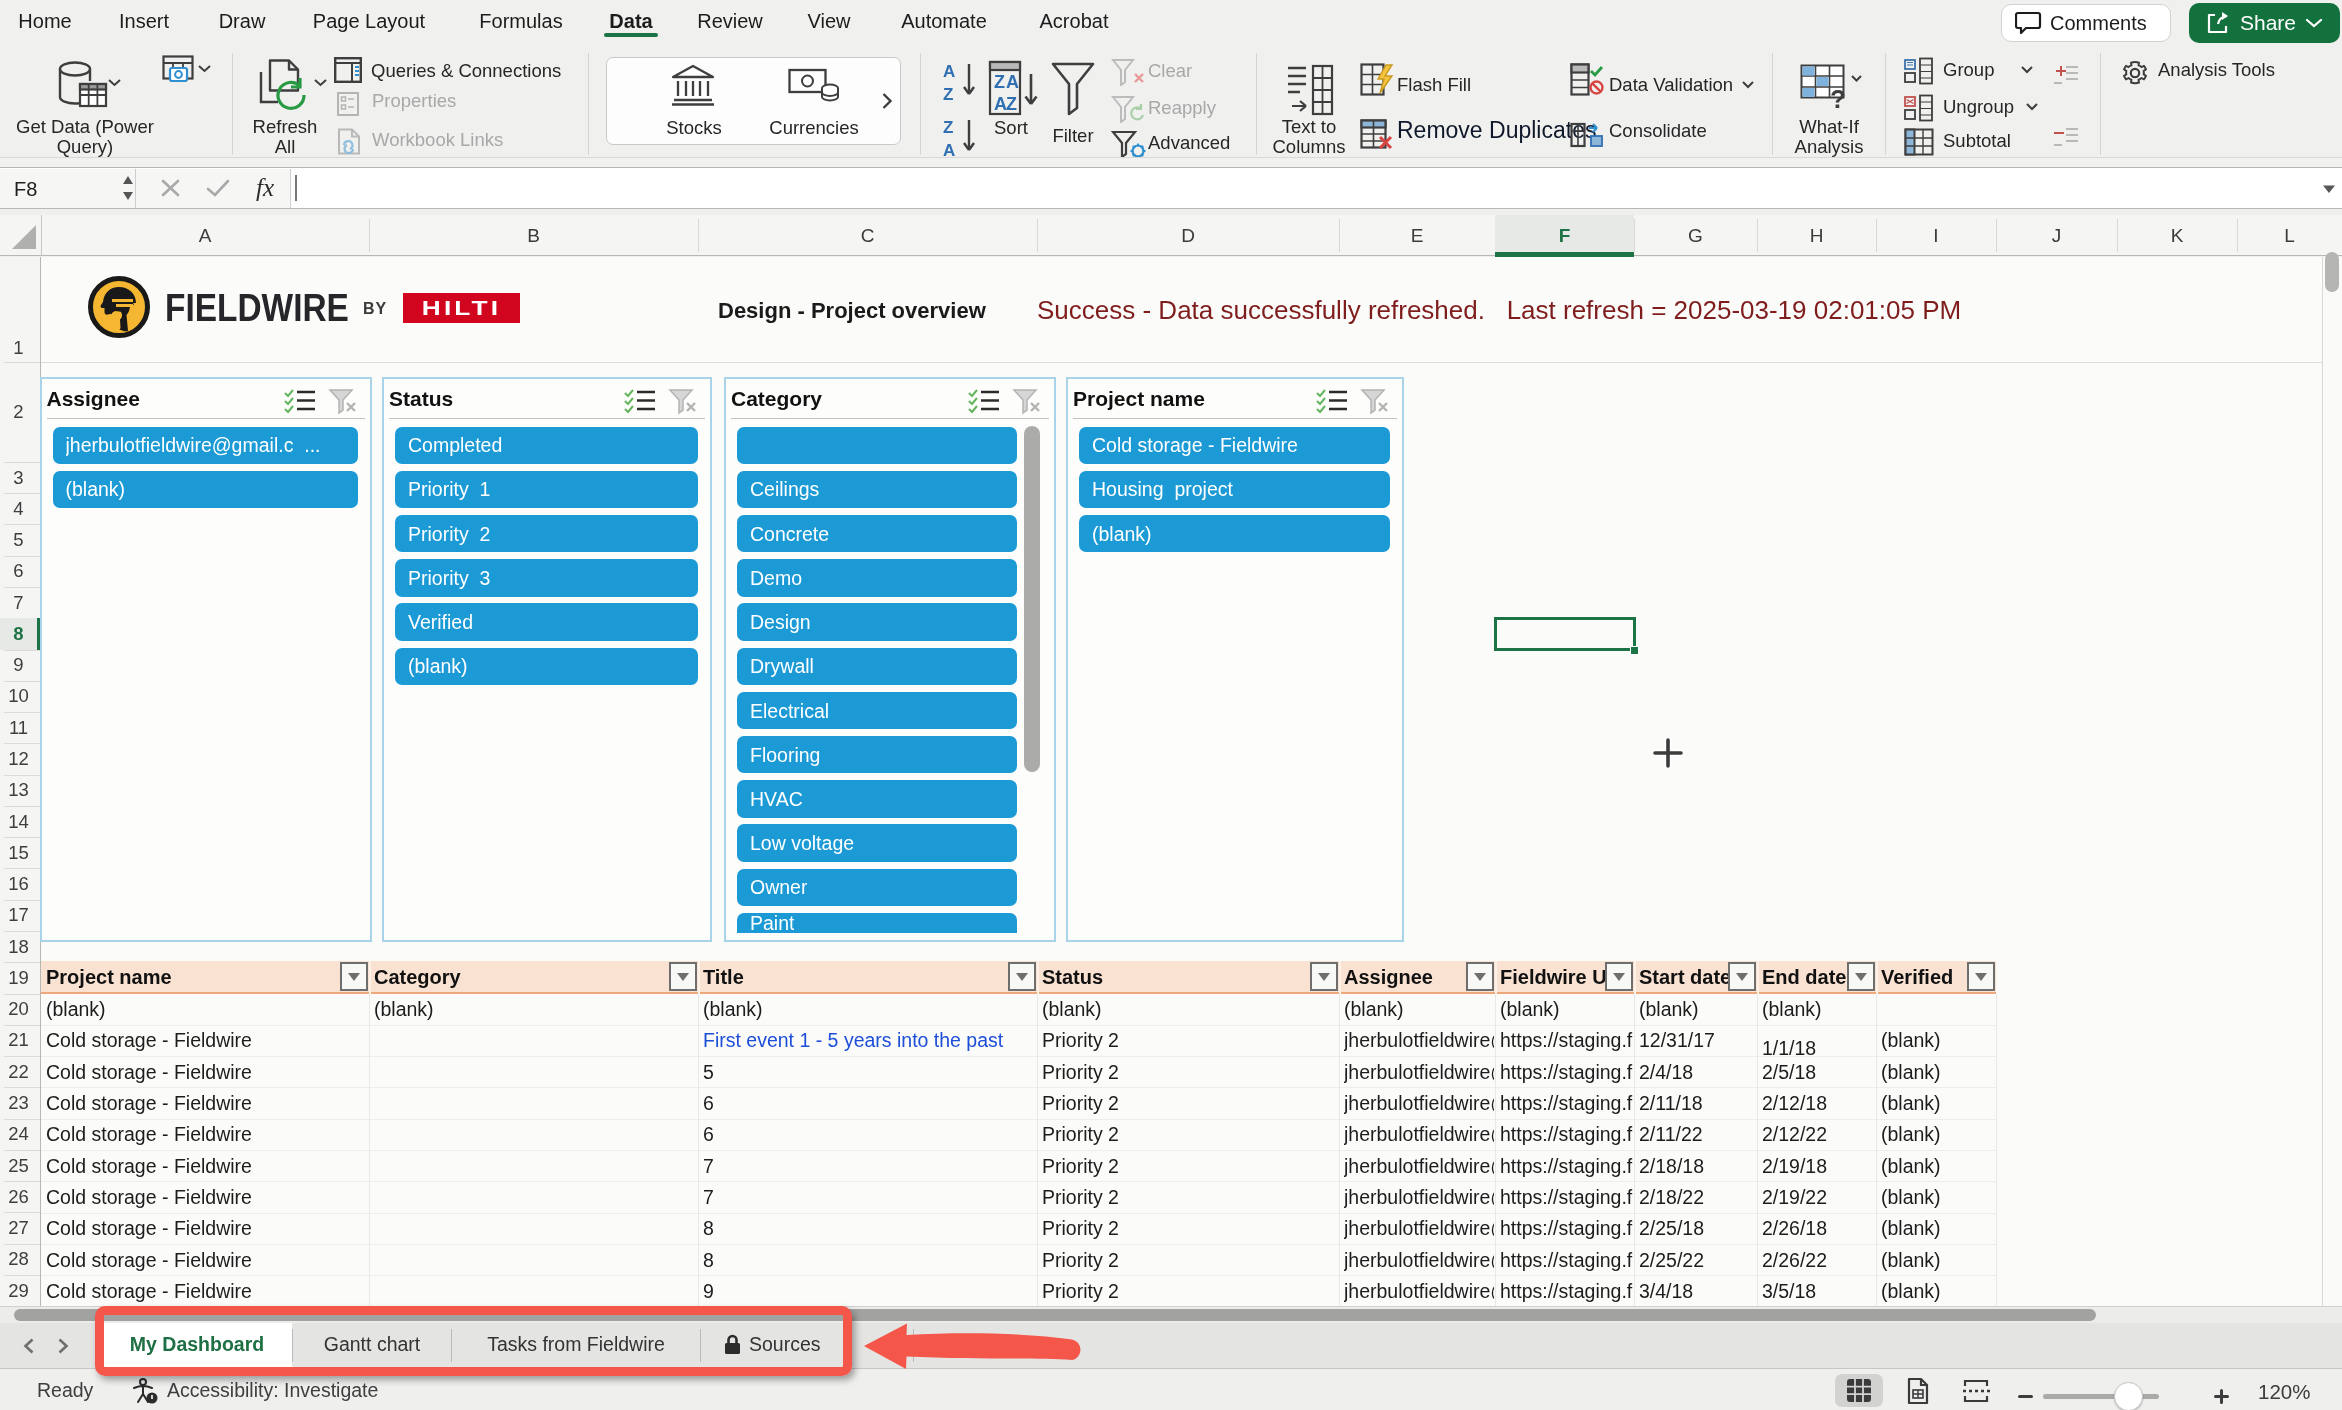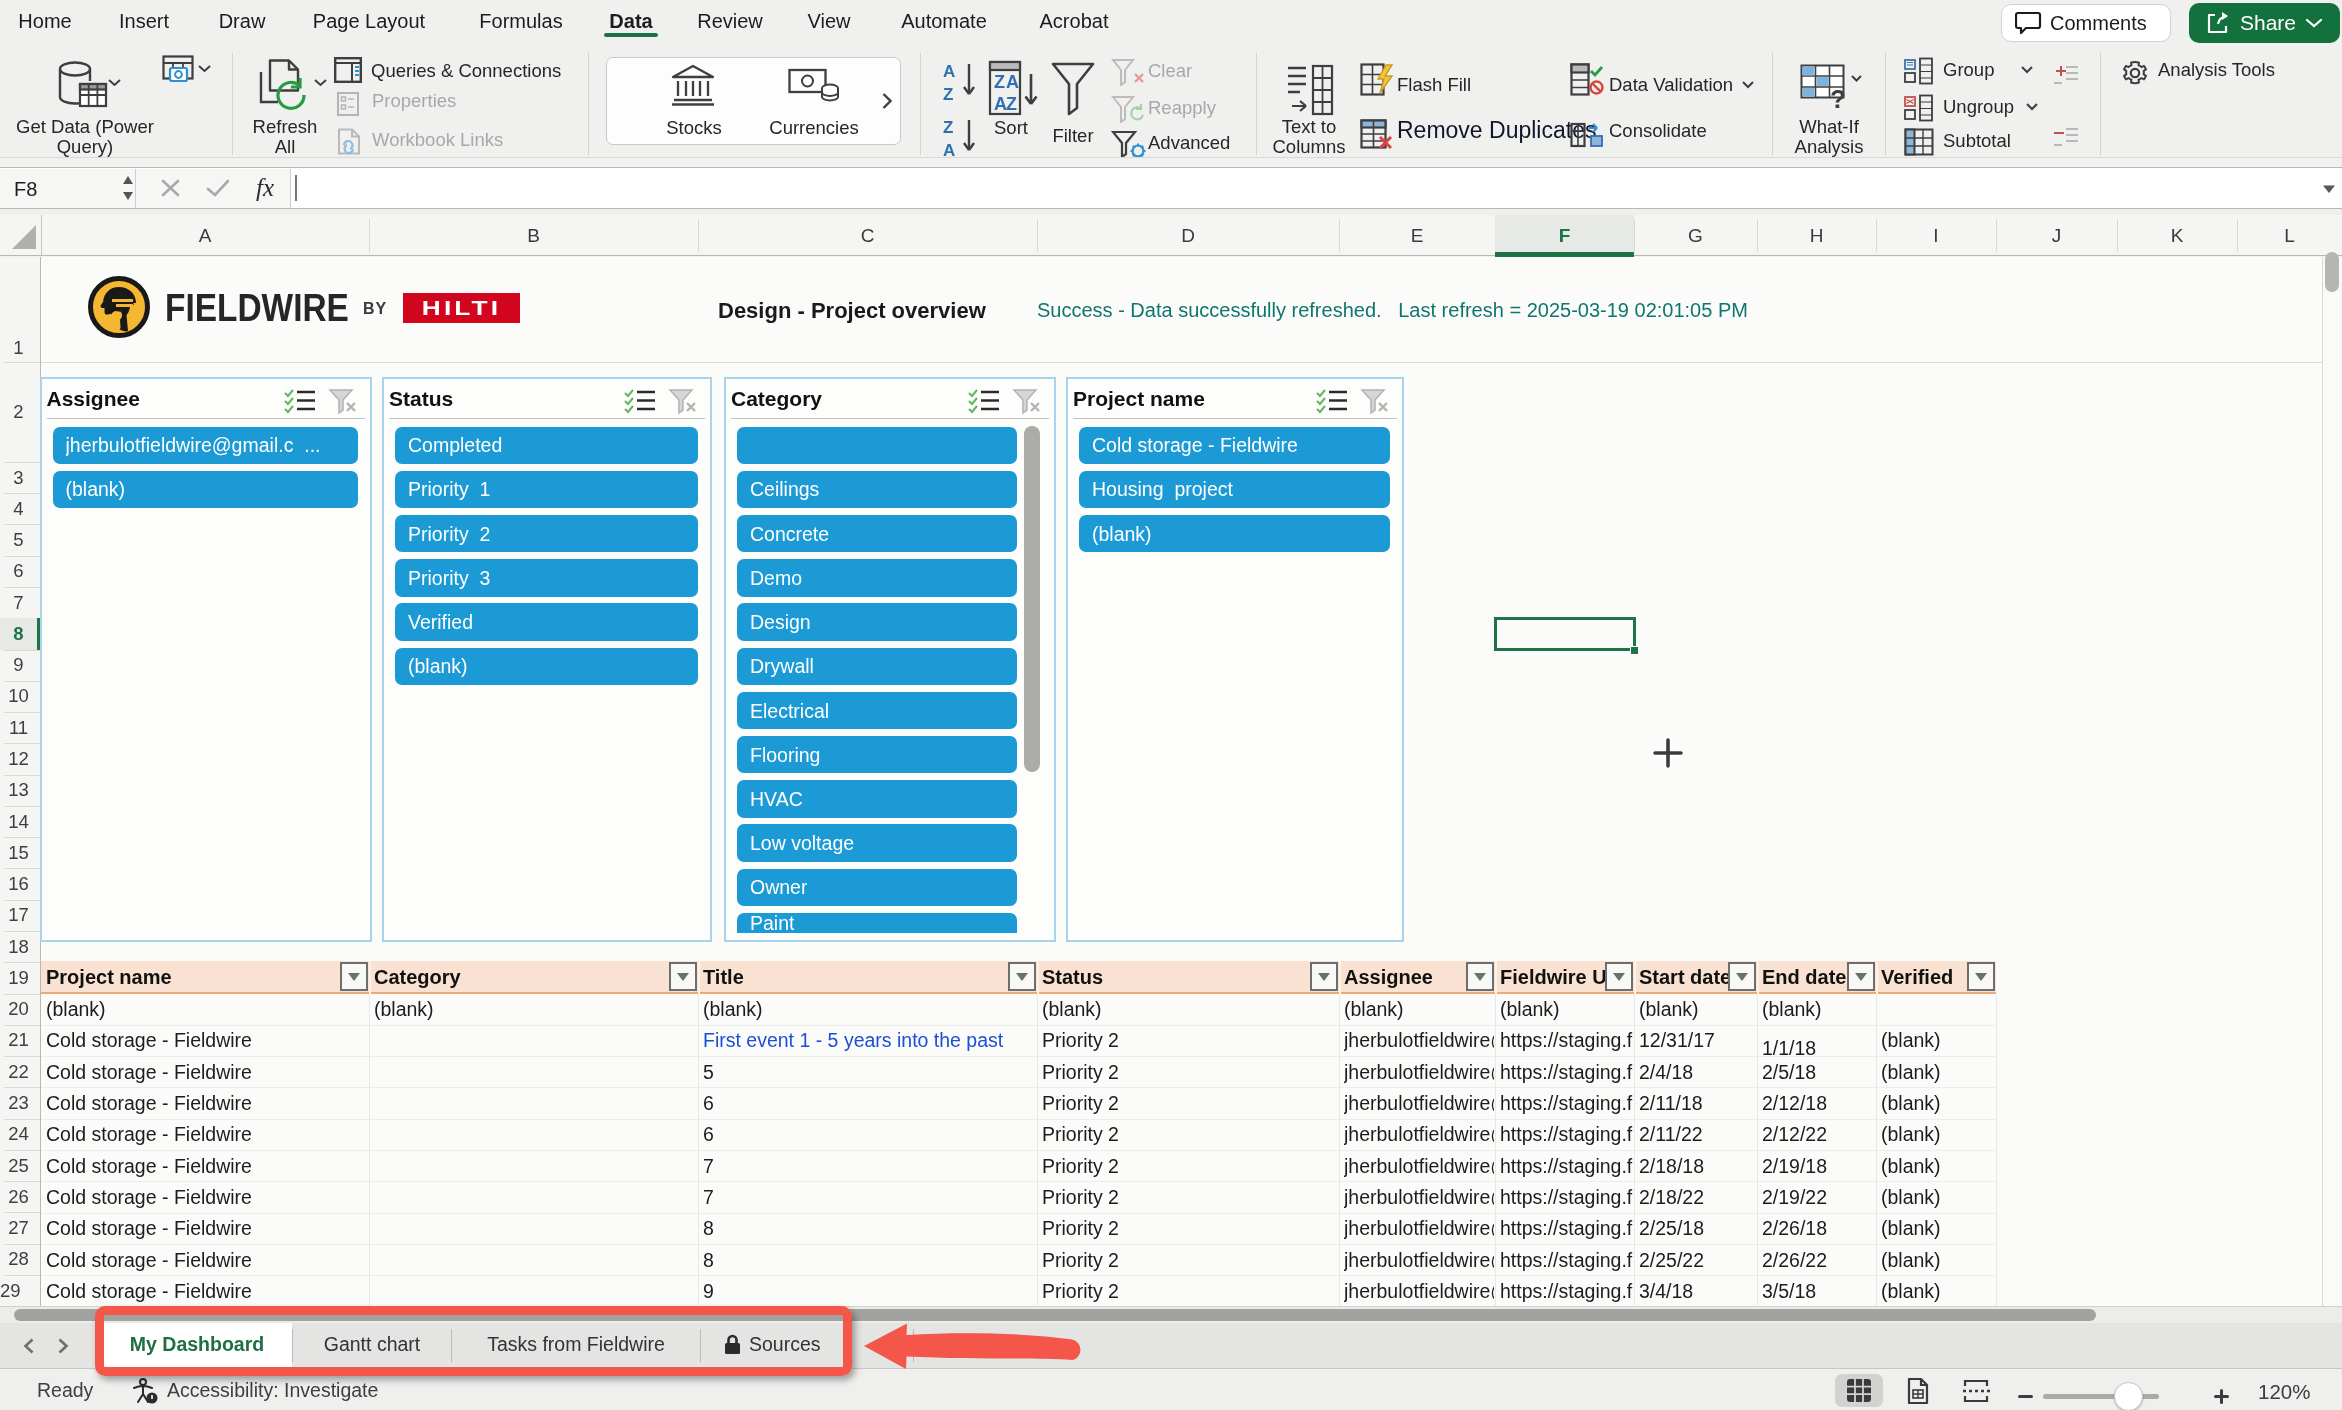--- a/index.html
+++ b/index.html
@@ -351,37 +351,37 @@
     <div style="position:absolute;left:0;top:707.4px;width:37px;text-align:center;font-size:18.5px;line-height:28px;color:#3e3e3e;font-weight:400;">19</div>
     <div style="position:absolute;left:0;top:738.6px;width:37px;text-align:center;font-size:18.5px;line-height:28px;color:#3e3e3e;font-weight:400;">20</div>
     <div style="position:absolute;left:0;top:769.9px;width:37px;text-align:center;font-size:18.5px;line-height:28px;color:#3e3e3e;font-weight:400;">21</div>
     <div style="position:absolute;left:0;top:801.2px;width:37px;text-align:center;font-size:18.5px;line-height:28px;color:#3e3e3e;font-weight:400;">22</div>
     <div style="position:absolute;left:0;top:832.4px;width:37px;text-align:center;font-size:18.5px;line-height:28px;color:#3e3e3e;font-weight:400;">23</div>
     <div style="position:absolute;left:0;top:863.7px;width:37px;text-align:center;font-size:18.5px;line-height:28px;color:#3e3e3e;font-weight:400;">24</div>
     <div style="position:absolute;left:0;top:895.0px;width:37px;text-align:center;font-size:18.5px;line-height:28px;color:#3e3e3e;font-weight:400;">25</div>
     <div style="position:absolute;left:0;top:926.2px;width:37px;text-align:center;font-size:18.5px;line-height:28px;color:#3e3e3e;font-weight:400;">26</div>
     <div style="position:absolute;left:0;top:957.5px;width:37px;text-align:center;font-size:18.5px;line-height:28px;color:#3e3e3e;font-weight:400;">27</div>
     <div style="position:absolute;left:0;top:988.8px;width:37px;text-align:center;font-size:18.5px;line-height:28px;color:#3e3e3e;font-weight:400;">28</div>
-    <div style="position:absolute;left:0;top:1020.1px;width:37px;font-size:18.5px;line-height:28px;color:#3e3e3e;font-weight:400;">29</div>
+    <div style="position:absolute;left:0;top:1020.1px;width:37px;text-align:center;font-size:18.5px;line-height:28px;color:#3e3e3e;font-weight:400;">29</div>
   </div>
 <div style="position:absolute;left:41px;top:361.5px;width:2281px;height:1px;background:#dcdcdb;"></div>
 <svg class="abs" style="left:88px;top:276px;" width="62" height="62" viewBox="0 0 62 62">
 <circle cx="31" cy="31" r="28.5" fill="#f5b731" stroke="#191919" stroke-width="5"></circle>
 <g transform="translate(62,0) scale(-1,1)">
 <path d="M14 27 c0 -10 8 -16 17 -16 c9 0 15 6 16 15 l2 3 c1 1.5 .2 3 -1.5 3 l-2 0 l0 4 c0 2 -1.5 3 -3.5 2.5 l-3 -.8 c-.5 3 -2.5 4.8 -5 5.3 l2 5 c-4 6 -10 8 -14 7 l1.5 -16 c-2 -2 -3.5 -6 -3.5 -9 l-2.5 -.3 c-1.6 -.3 -1.8 -2 -.3 -2.6 z" fill="#191919"></path>
 <path d="M17 24.5 h21 M17 29.5 h17" stroke="#f5b731" stroke-width="3.2"></path>
 <path d="M34.5 35 c4 1 5.5 5 4.5 8.5 l-4.5 9 c-1.5 2.5 -5 1.5 -5 -1 l.5 -8 c-2.5 -2 -2.8 -5.5 -.7 -7.8 z" fill="#f5b731"></path>
     </g>
   </svg>
 <div style="position:absolute;left:165px;top:279.5px;font-size:38px;line-height:57px;color:#26262a;font-weight:700;white-space:nowrap;transform:scaleX(0.88);transform-origin:0 50%;">FIELDWIRE</div>
 <div style="position:absolute;left:363px;top:297.0px;font-size:16px;line-height:24.0px;color:#3a3a3a;font-weight:700;white-space:nowrap;letter-spacing:1px;">BY</div>
 <div style="position:absolute;left:403px;top:293px;width:117px;height:30px;background:#d2051e;display:flex;align-items:center;justify-content:center;"></div>
 <div style="position:absolute;left:411px;top:296px;width:101px;text-align:center;font-size:21px;line-height:24px;color:#fff;font-weight:700;letter-spacing:2.5px;transform:scale(1.25,1.0);transform-origin:center;">HILTI</div>
 <div style="position:absolute;left:718px;top:293.5px;font-size:22px;line-height:33.0px;color:#1a1a1a;font-weight:700;white-space:nowrap;">Design - Project overview</div>
-<div style="position:absolute;left:1037px;top:295.0px;font-size:20px;line-height:30.0px;color:#0f766e;font-weight:400;white-space:nowrap;">Success - Data successfully refreshed.&nbsp;&nbsp; Last refresh = 2025-03-19 02:01:05 PM</div>
+<div style="position:absolute;left:1037px;top:295.0px;font-size:26px;line-height:30.0px;color:#7f1d1d;font-weight:400;white-space:nowrap;">Success - Data successfully refreshed.&nbsp;&nbsp; Last refresh = 2025-03-19 02:01:05 PM</div>
 <div style="position:absolute;left:39.5px;top:376.5px;width:332px;height:565.5px;background:#fdfdfc;border:2px solid #a9d3e8;"></div>
 <div style="position:absolute;left:46.5px;top:382.75px;font-size:21px;line-height:31.5px;color:#111;font-weight:700;white-space:nowrap;">Assignee</div>
 <svg class="abs" style="left:282.5px;top:387.5px;" width="34" height="26" viewBox="0 0 34 26">
 <path d="M2 5 l3 3 5-6 M2 13 l3 3 5-6 M2 21 l3 3 5-6" fill="none" stroke="#63b45d" stroke-width="2"></path>
 <path d="M14 4 h18 M14 12.5 h18 M14 21 h18" stroke="#2b2b2b" stroke-width="2.6"></path>
   </svg>
 <svg class="abs" style="left:327.5px;top:387.5px;" width="30" height="27" viewBox="0 0 30 27">
 <path d="M2 2 h22 l-9 10 v10 l-4 3 v-13 z" fill="#d6d6d6" stroke="#b3b3b2" stroke-width="1.5"></path>
 <path d="M19 15 l8 8 m0 -8 l-8 8" stroke="#b3b3b2" stroke-width="2.4"></path>
   </svg>

